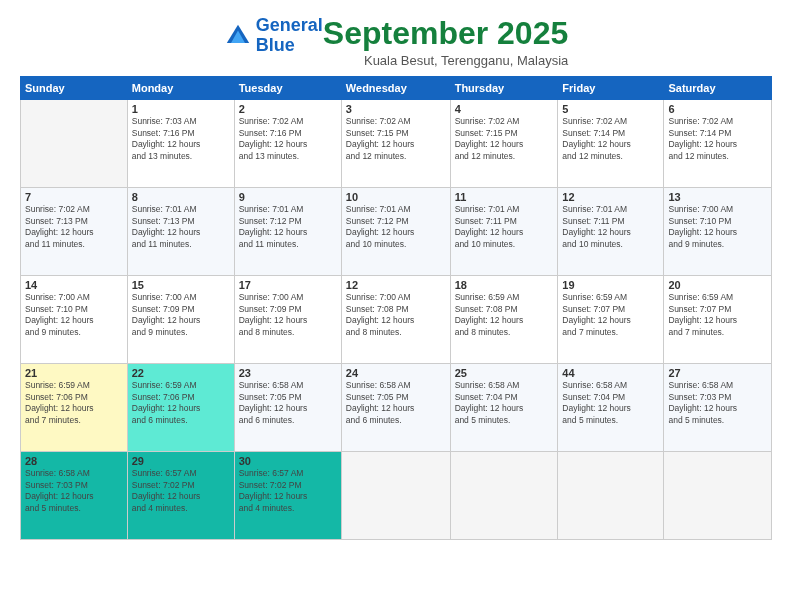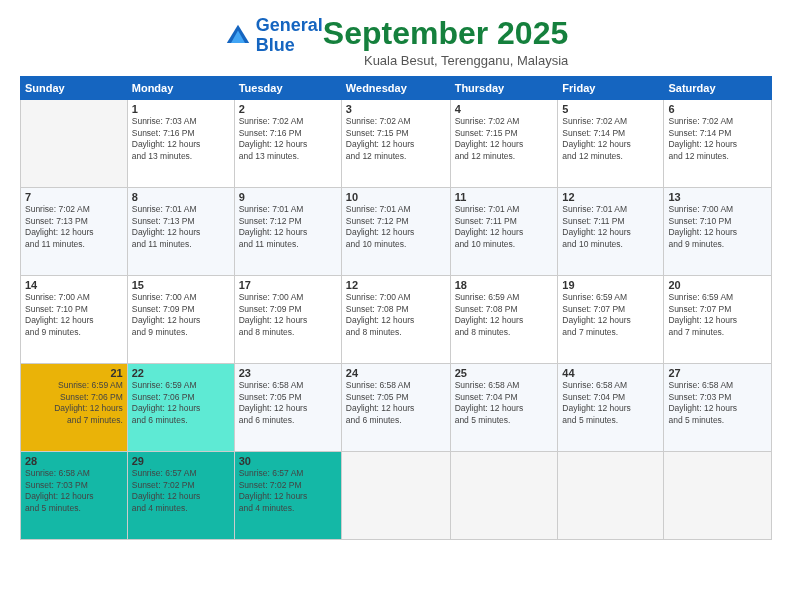--- a/index.html
+++ b/index.html
@@ -268,21 +268,21 @@
           </td>
           <td>
             <span class="day-num">20</span>
             <div class="day-info" style="white-space: pre-line;">Sunrise: 6:59 AM
 Sunset: 7:07 PM
 Daylight: 12 hours
 and 7 minutes.</div>
           </td>
         </tr>
         <tr style="background-color: rgb(245, 248, 252);">
-          <td style="background-color: #eab308; text-align: right;">
+          <td style="background-color: #fef9c3;">
             <span class="day-num">21</span>
             <div class="day-info" style="white-space: pre-line;">Sunrise: 6:59 AM
 Sunset: 7:06 PM
 Daylight: 12 hours
 and 7 minutes.</div>
           </td>
           <td style="background-color: #5eead4;">
             <span class="day-num">22</span>
             <div class="day-info" style="white-space: pre-line;">Sunrise: 6:59 AM
 Sunset: 7:06 PM

